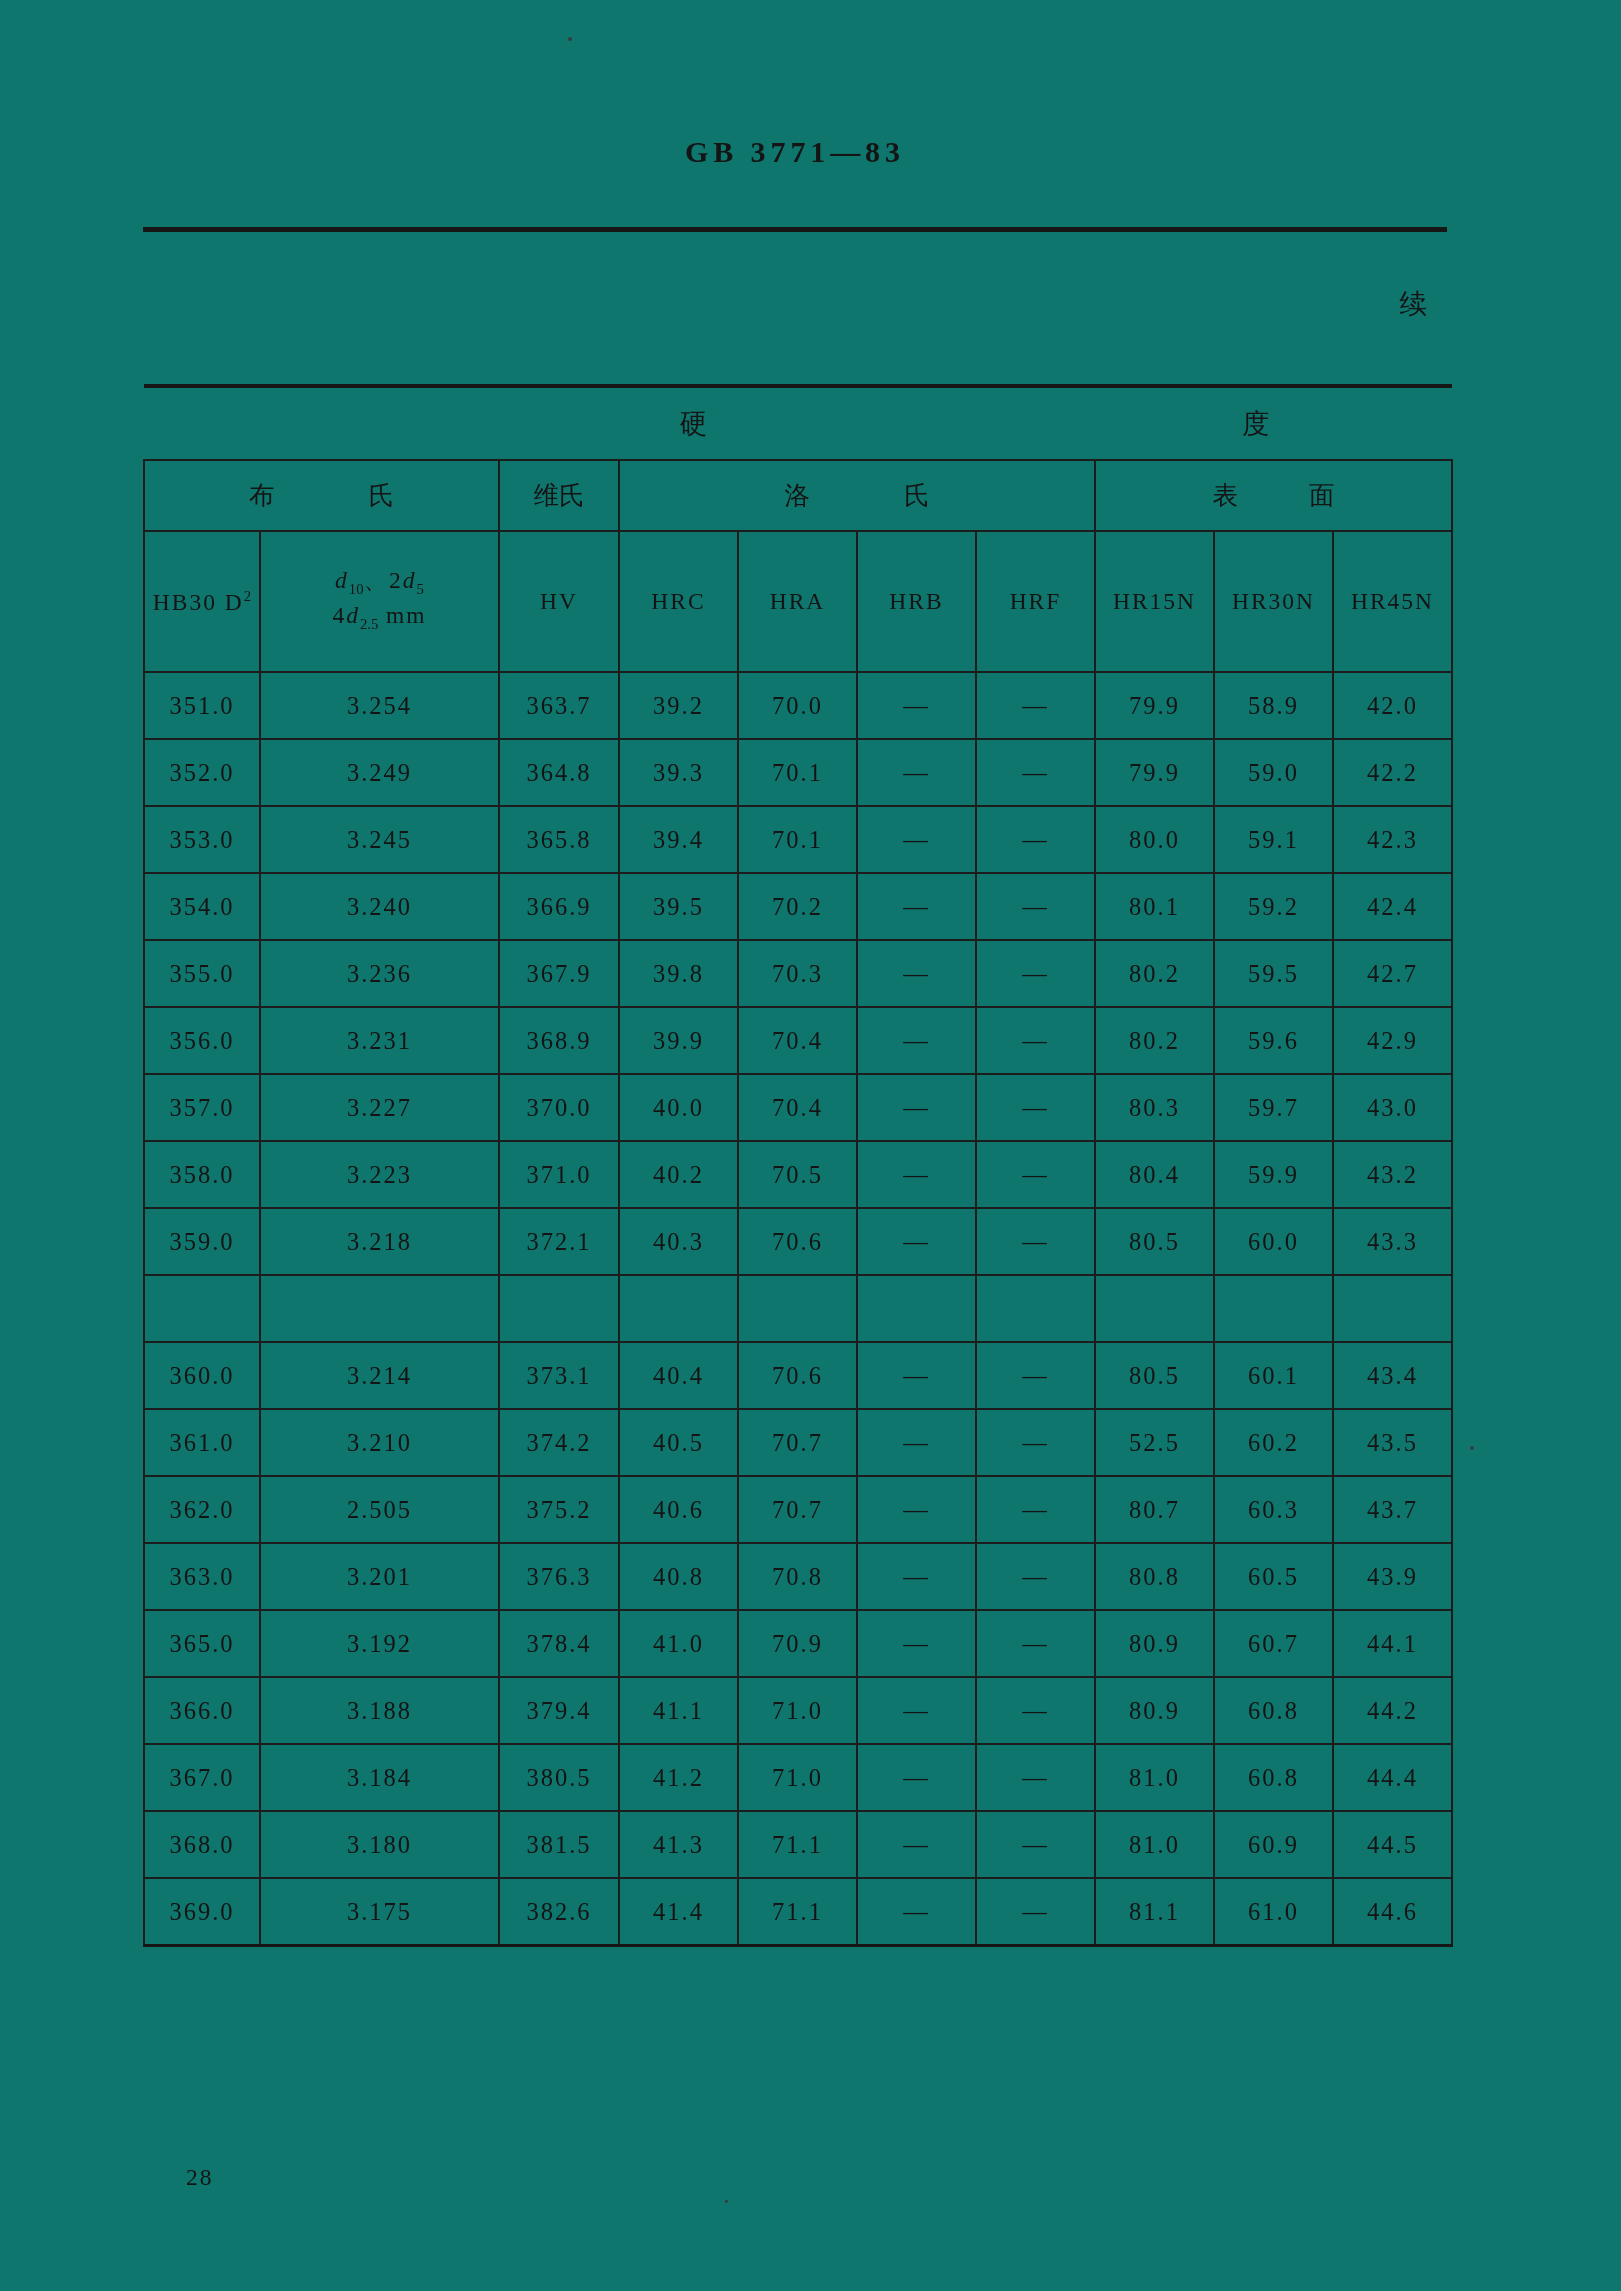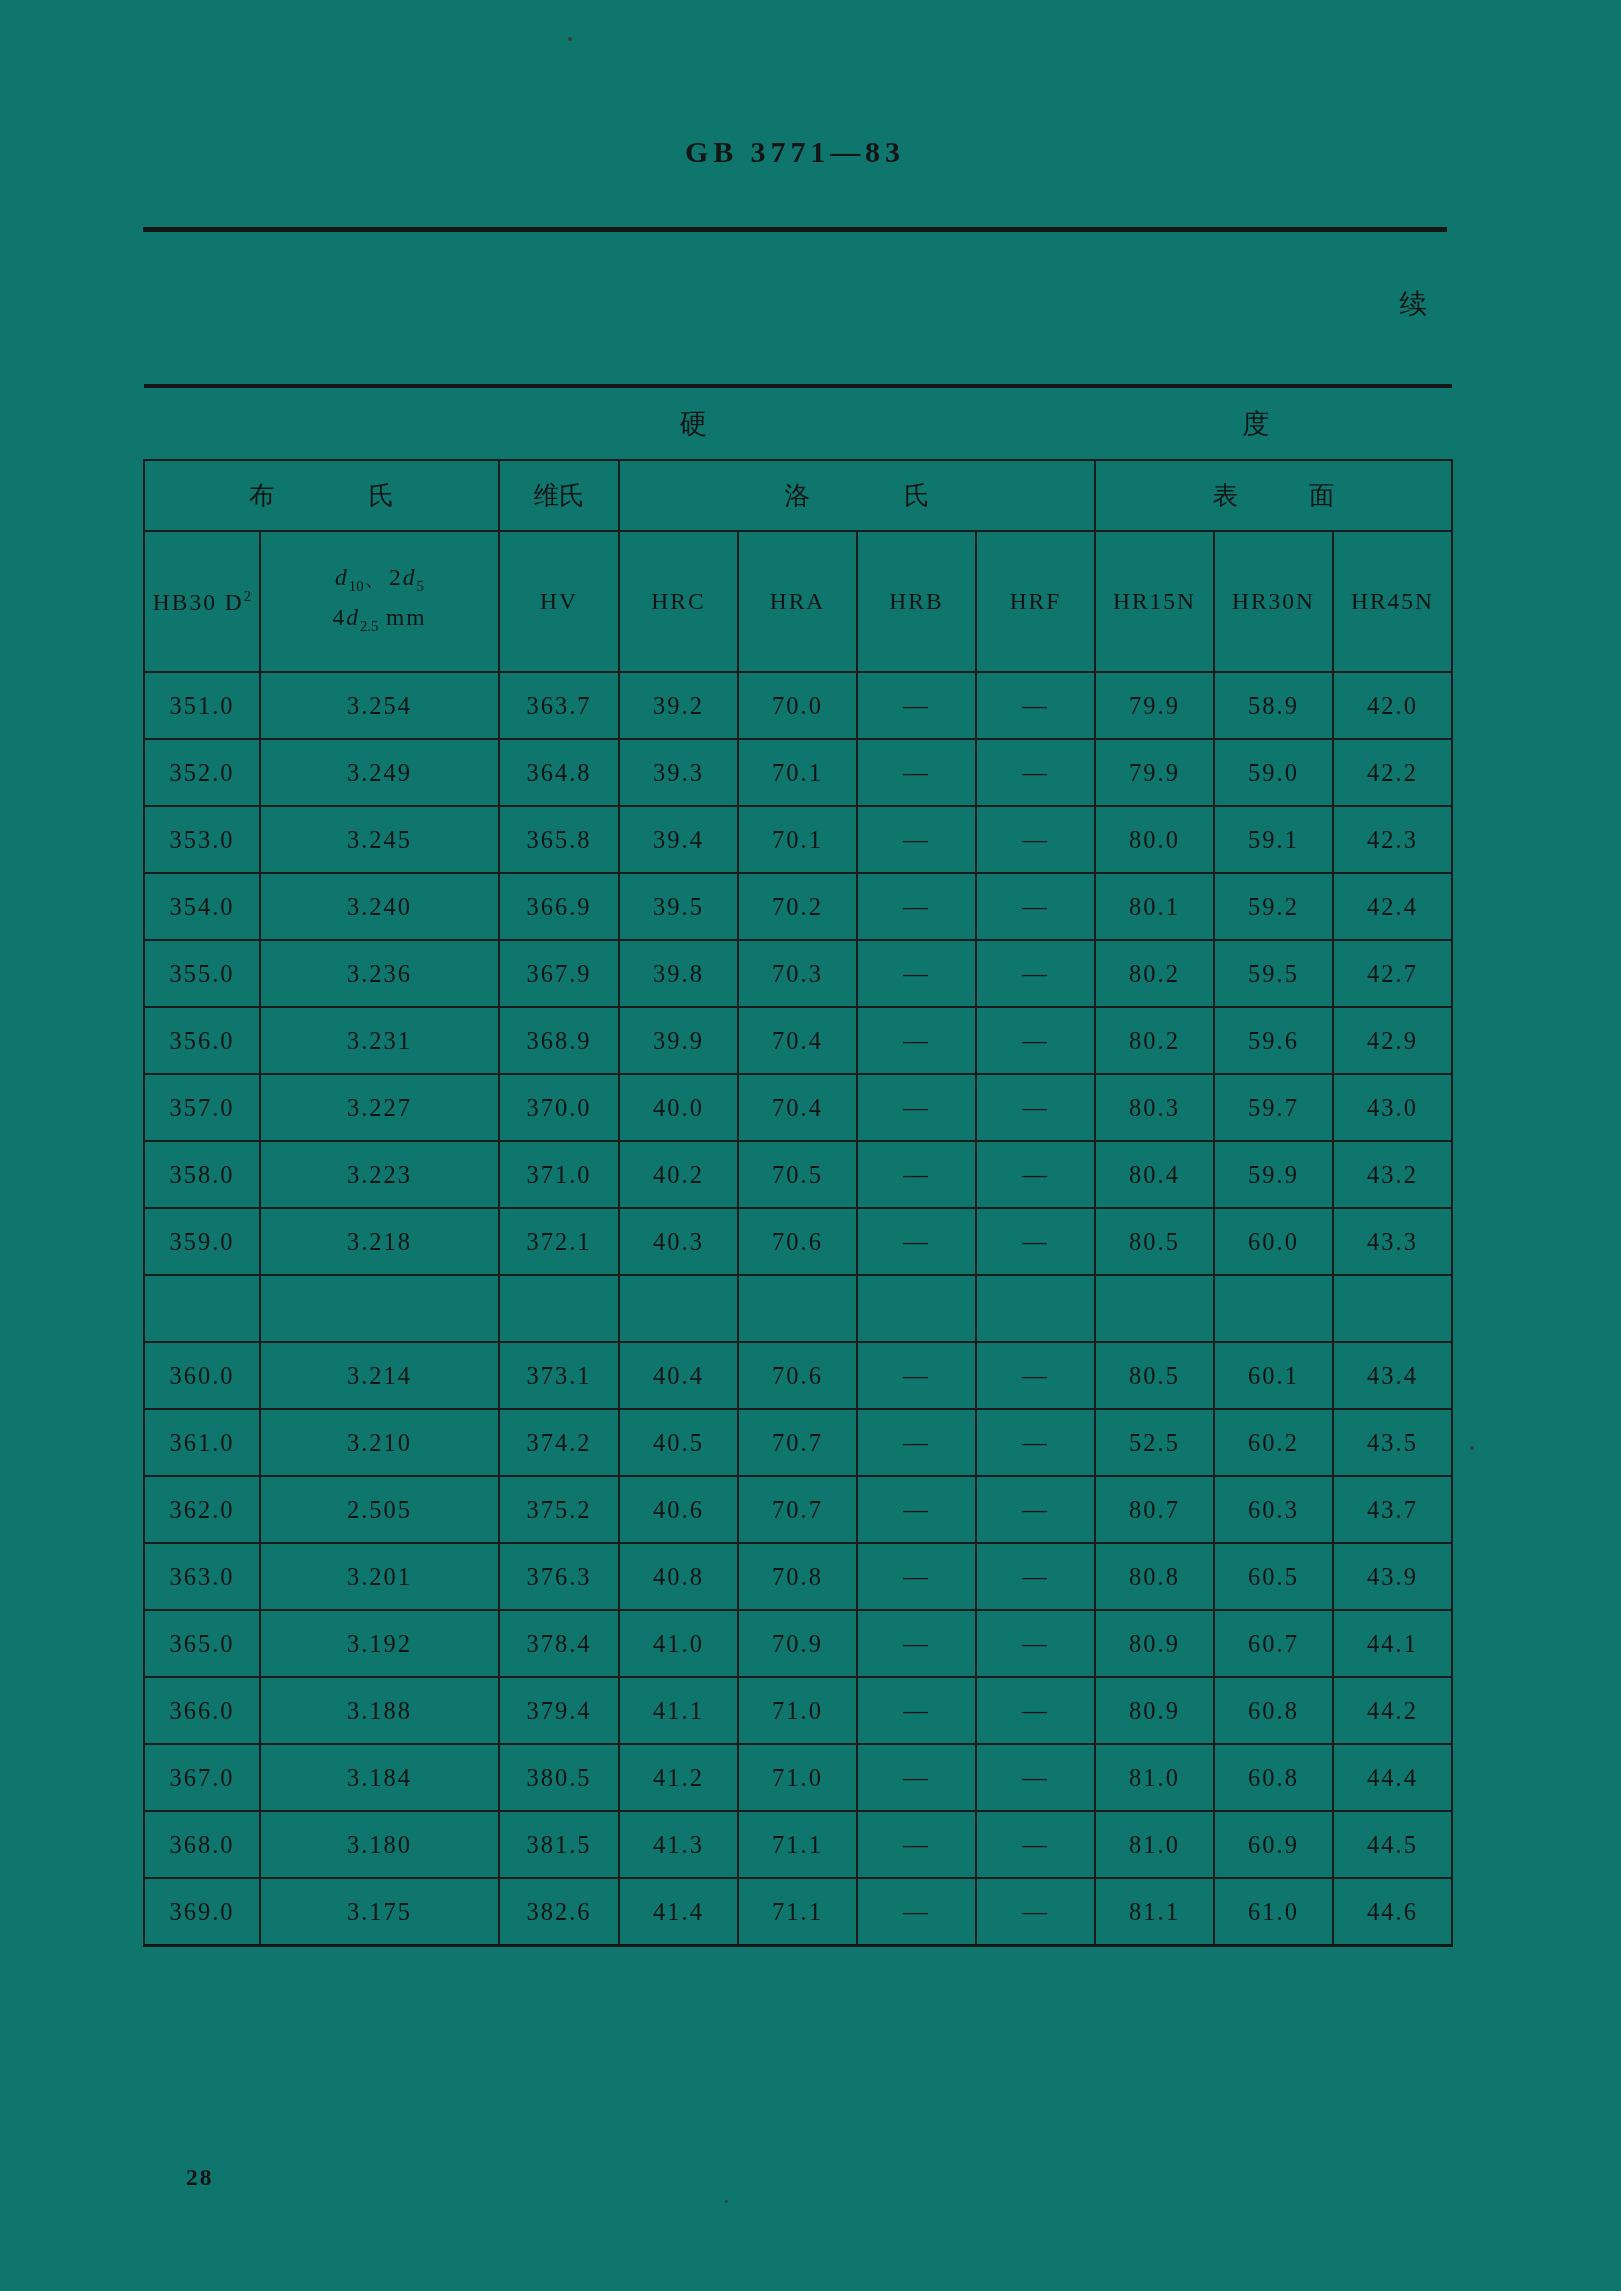--- a/index.html
+++ b/index.html
@@ -87,35 +87,35 @@
     height: 139px;
     font-size: 23.5px;
     letter-spacing: 2px;
   }
   .row-colheads sup {
     font-size: 14.7px;
     letter-spacing: 0;
     vertical-align: super;
   }
   .dcell { font-size: 22.5px; letter-spacing: 1px; }
-  .dcell .dline { line-height: 31px; }
+  .dcell .dline { line-height: 26px; }
   .dcell .it { font-style: italic; }
   .dcell sub { font-size: 14.7px; letter-spacing: 0; }
   .dcell .unit { margin-left: 7.8px; }
   .doc-table tbody td {
     height: 65px;
     font-size: 24.5px;
     letter-spacing: 2px;
   }
   .pageno {
     position: absolute;
     top: 2164px;
     left: 186px;
     font-size: 23.5px;
-    font-weight: bold;
+    font-weight: normal;
     letter-spacing: 2px;
   }
   
   .speck {
     position: absolute;
     background: #3a3a3a;
     border-radius: 50%;
     width: 3.9px;
     height: 3.9px;
   }

